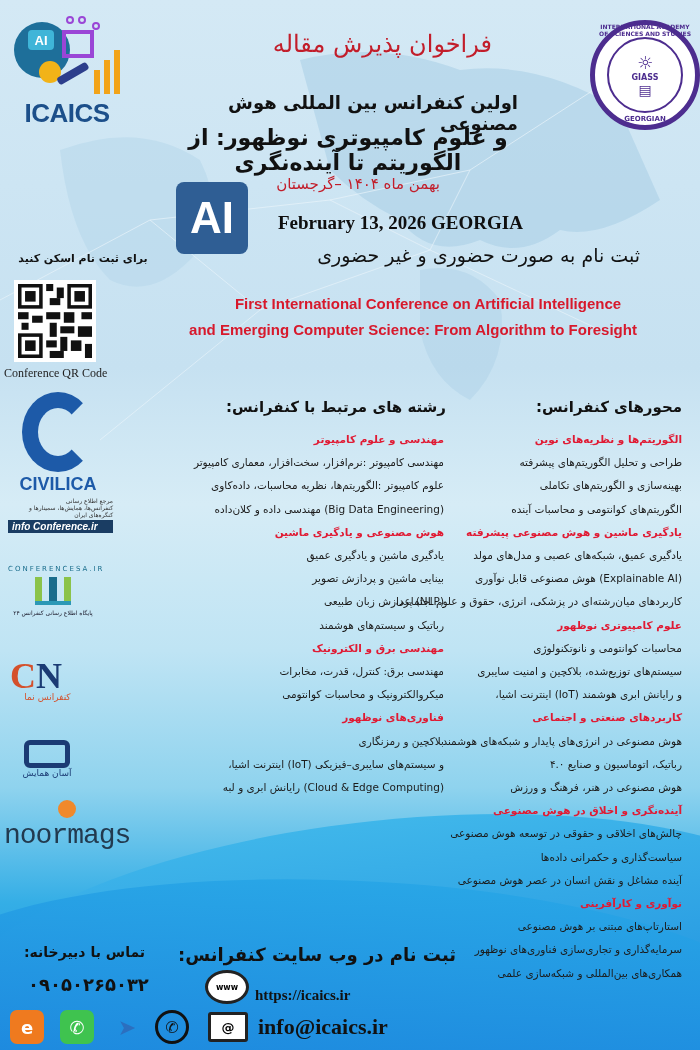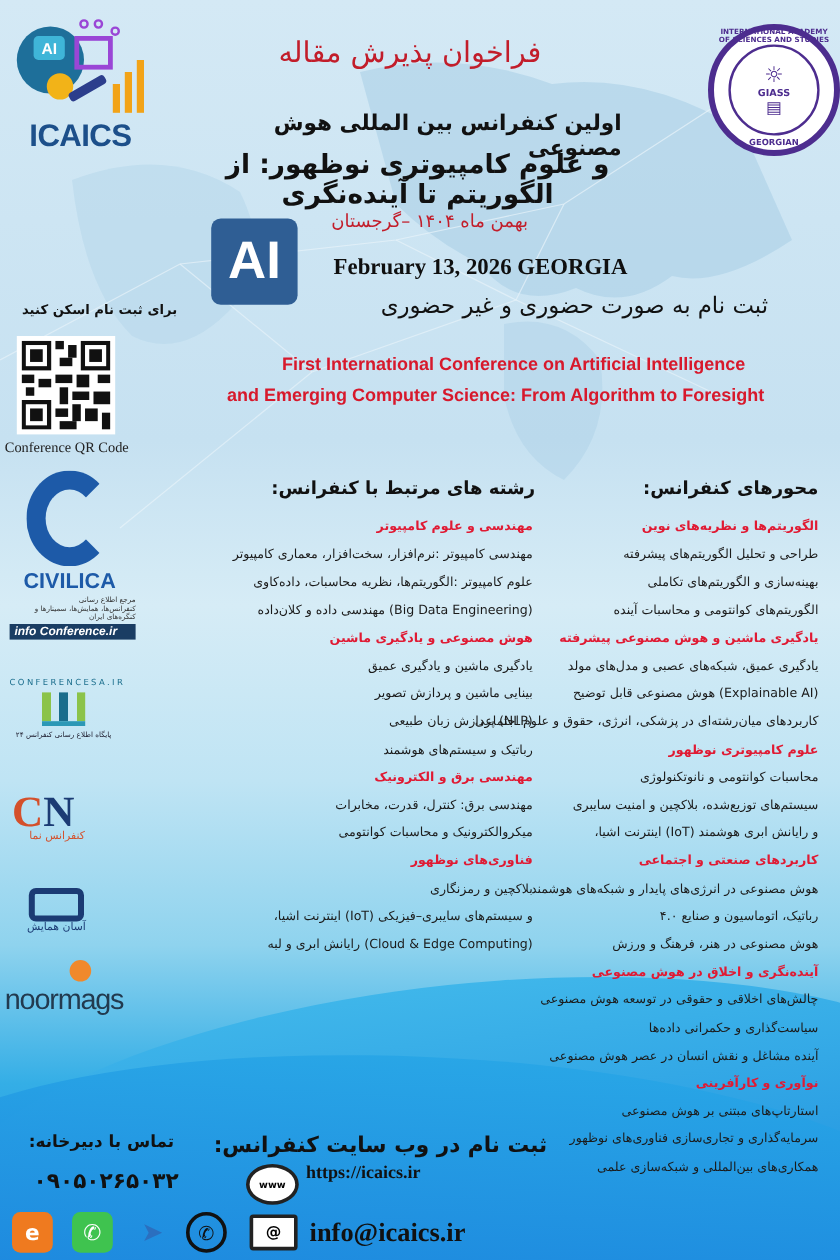--- a/index.html
+++ b/index.html
@@ -6,21 +6,21 @@
 body{width:700px;height:1050px;overflow:hidden;font-family:"DejaVu Sans",sans-serif;background:#cfe6f3}
 .poster{position:relative;width:700px;height:1050px;overflow:hidden;
  background:linear-gradient(180deg,#d4e9f5 0%,#c6e1f1 35%,#d6ecf6 48%,#bfe4f4 62%,#8fd3ee 75%,#34aee6 86%,#1c8ee0 100%);}
 .map{position:absolute;left:0;top:0;width:700px;height:600px;opacity:.55}
 .wave1{position:absolute;left:-60px;top:820px;width:900px;height:320px;border-radius:50% 50% 0 0;
  background:linear-gradient(180deg,#3fb6ea,#1686dc);transform:rotate(-6deg)}
 .wave2{position:absolute;left:-100px;top:880px;width:900px;height:260px;border-radius:55% 45% 0 0;
  background:linear-gradient(180deg,#27a5e6,#1a7fdc);opacity:.9;transform:rotate(4deg)}
 .abs{position:absolute}
 
-.t-call{left:232px;top:30px;width:260px;font-size:24px;color:#c21d2a;font-family:"DejaVu Serif",serif;text-align:left}
+.t-call{left:232px;top:30px;width:260px;font-size:24px;color:#c21d2a;font-family:"DejaVu Serif",serif;text-align:right}
 .t-title1{left:178px;top:92px;width:340px;font-size:18px;font-weight:bold;color:#111;direction:rtl}
 .t-title2{left:178px;top:125px;width:340px;font-size:22px;font-weight:bold;color:#111;text-align:center;direction:rtl}
 .t-date-fa{left:240px;top:175px;width:200px;font-size:15px;color:#c21d2a;direction:rtl}
 .t-date-en{left:278px;top:212px;font-size:19px;font-weight:bold;font-family:"Liberation Serif",serif;color:#0f0f0f}
 .t-reg{left:300px;top:244px;width:340px;font-size:19px;color:#111;direction:rtl;text-align:right}
 .t-en1{left:178px;top:295px;width:500px;font-size:15px;font-weight:bold;color:#d7192c;text-align:center;font-family:"Liberation Sans",sans-serif}
 .t-en2{left:148px;top:321px;width:530px;font-size:15px;font-weight:bold;color:#d7192c;text-align:center;font-family:"Liberation Sans",sans-serif}
 
 .logo-icaics{left:12px;top:12px;width:110px;height:120px}
 .logo-icaics .brand{position:absolute;left:0;top:86px;width:110px;text-align:center;font-size:26px;font-weight:bold;color:#1c4f8a;font-family:"Liberation Sans",sans-serif;letter-spacing:-.5px}
@@ -47,35 +47,35 @@
 .confsa .cap{font-size:6px;color:#223;direction:rtl;text-align:center}
 .cn{left:10px;top:660px;width:75px;height:50px}
 .cn .mk{font-size:36px;font-weight:bold;color:#1b3b74;line-height:32px;font-family:Liberation Serif, serif}
 .cn .mk span{color:#d4502b}
 .cn .sub{font-size:9px;color:#d4502b;direction:rtl;text-align:center}
 .ah{left:12px;top:740px;width:70px;height:50px}
 .ah .mk{width:46px;height:28px;margin:0 auto;border:5px solid #1b3b74;border-radius:6px}
 .ah .sub{font-size:9px;color:#1b3b74;direction:rtl;text-align:center}
 .noor{left:4px;top:800px;width:125px;height:50px}
 .noor .ic{width:18px;height:18px;margin:0 auto 2px;background:#f0892b;border-radius:50%}
-.noor .t{font-size:24px;color:#223a4f;letter-spacing:-1px;font-family:Liberation Sans, sans-serif}
+.noor .t{font-size:28px;color:#223a4f;letter-spacing:-1px;font-family:Liberation Mono, monospace}
 
 .col-head{font-size:15px;font-weight:bold;color:#111;direction:rtl}
 .col{position:absolute;direction:rtl;text-align:right}
 .col .item{font-size:10.5px;line-height:23.2px;color:#1b1b1b;white-space:nowrap}
 .col .cat{font-size:10.5px;line-height:23.2px;color:#e01a33;white-space:nowrap;font-weight:bold}
 .col-right{right:18px;top:428px;width:300px}
 .col-left{right:256px;top:428px;width:260px}
 .col-head-r{right:18px;top:398px}
 .col-head-l{right:254px;top:398px}
 
 .b-reg-h{right:244px;top:944px;font-size:18px;font-weight:bold;color:#111;direction:rtl}
 .b-contact-h{left:24px;top:944px;font-size:14px;font-weight:bold;color:#111;direction:rtl}
 .b-phone{left:28px;top:974px;font-size:18px;font-weight:bold;color:#111;letter-spacing:1px}
-.b-web{left:205px;top:970px;display:flex;align-items:flex-start;gap:6px}
+.b-web{left:205px;top:970px;display:flex;align-items:flex-end;gap:6px}
 .b-web .globe{width:44px;height:34px;border-radius:50%;border:3px solid #222;background:#fff;display:flex;align-items:center;justify-content:center;font-size:8px;font-weight:bold}
 .b-web .url{font-size:15px;font-weight:bold;color:#111;font-family:"Liberation Serif",serif}
 .b-mail{left:208px;top:1012px;display:flex;align-items:center;gap:10px}
 .b-mail .env{width:40px;height:30px;border:3px solid #222;background:#fff;border-radius:3px;display:flex;align-items:center;justify-content:center;font-size:13px;font-weight:bold}
 .b-mail .addr{font-size:22px;font-weight:bold;color:#111;font-family:"Liberation Serif",serif}
 .soc{top:1010px;width:34px;height:34px;border-radius:7px;display:flex;align-items:center;justify-content:center;color:#fff;font-size:18px;font-weight:bold}
 .soc.e{left:10px;background:#ef7a1f}
 .soc.wa{left:60px;background:#3fc34f}
 .soc.tg{left:110px;background:transparent;color:#2b6fbf;font-size:22px}
 .soc.ph{left:155px;background:transparent;border:3px solid #111;border-radius:50%;color:#111;font-size:16px}
@@ -200,21 +200,21 @@
   </div>
 
   <div class="abs col-head col-head-r">محورهای کنفرانس:</div>
   <div class="col col-right">
     <div class="cat">الگوریتم‌ها و نظریه‌های نوین</div>
     <div class="item">طراحی و تحلیل الگوریتم‌های پیشرفته</div>
     <div class="item">بهینه‌سازی و الگوریتم‌های تکاملی</div>
     <div class="item">الگوریتم‌های کوانتومی و محاسبات آینده</div>
     <div class="cat">یادگیری ماشین و هوش مصنوعی پیشرفته</div>
     <div class="item">یادگیری عمیق، شبکه‌های عصبی و مدل‌های مولد</div>
-    <div class="item">(Explainable AI) هوش مصنوعی قابل توضیح</div>
+    <div class="item">(Explainable AI) هوش مصنوعی قابل نوآوری</div>
     <div class="item">کاربردهای میان‌رشته‌ای در پزشکی، انرژی، حقوق و علوم اجتماعی</div>
     <div class="cat">علوم کامپیوتری نوظهور</div>
     <div class="item">محاسبات کوانتومی و نانوتکنولوژی</div>
     <div class="item">سیستم‌های توزیع‌شده، بلاکچین و امنیت سایبری</div>
     <div class="item">و رایانش ابری هوشمند (IoT) اینترنت اشیا،</div>
     <div class="cat">کاربردهای صنعتی و اجتماعی</div>
     <div class="item">هوش مصنوعی در انرژی‌های پایدار و شبکه‌های هوشمند</div>
     <div class="item">رباتیک، اتوماسیون و صنایع ۴.۰</div>
     <div class="item">هوش مصنوعی در هنر، فرهنگ و ورزش</div>
     <div class="cat">آینده‌نگری و اخلاق در هوش مصنوعی</div>

